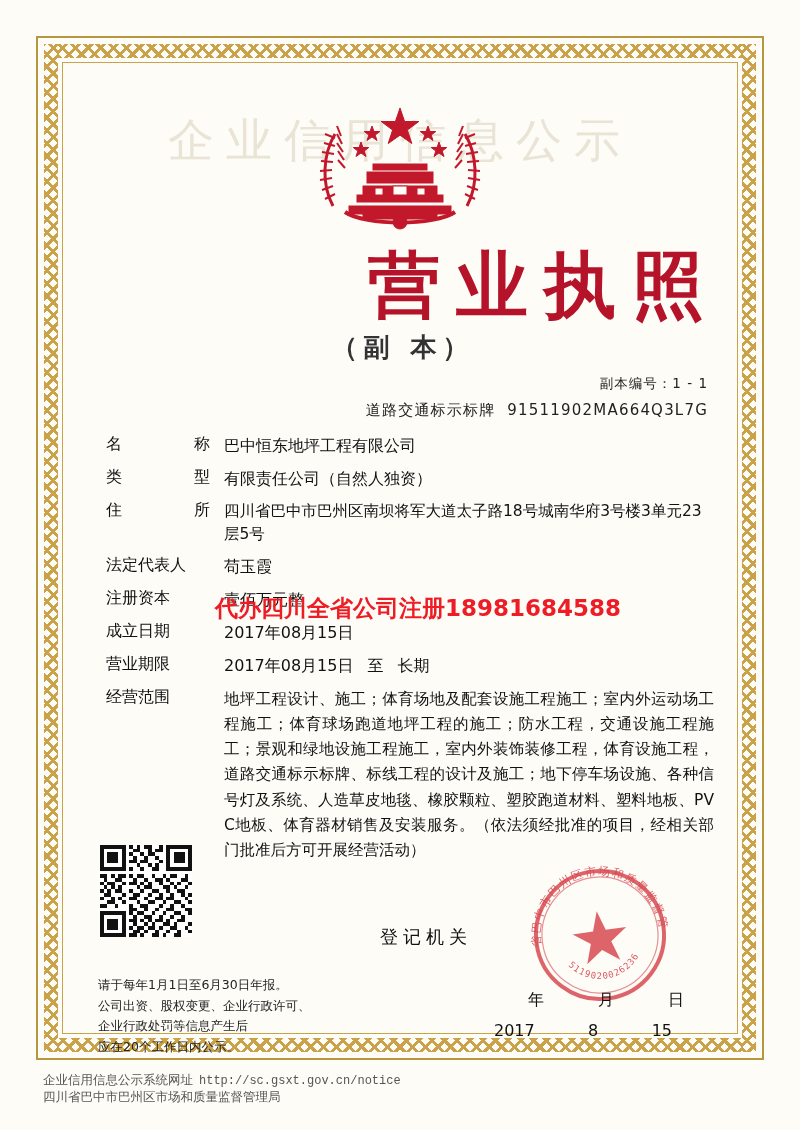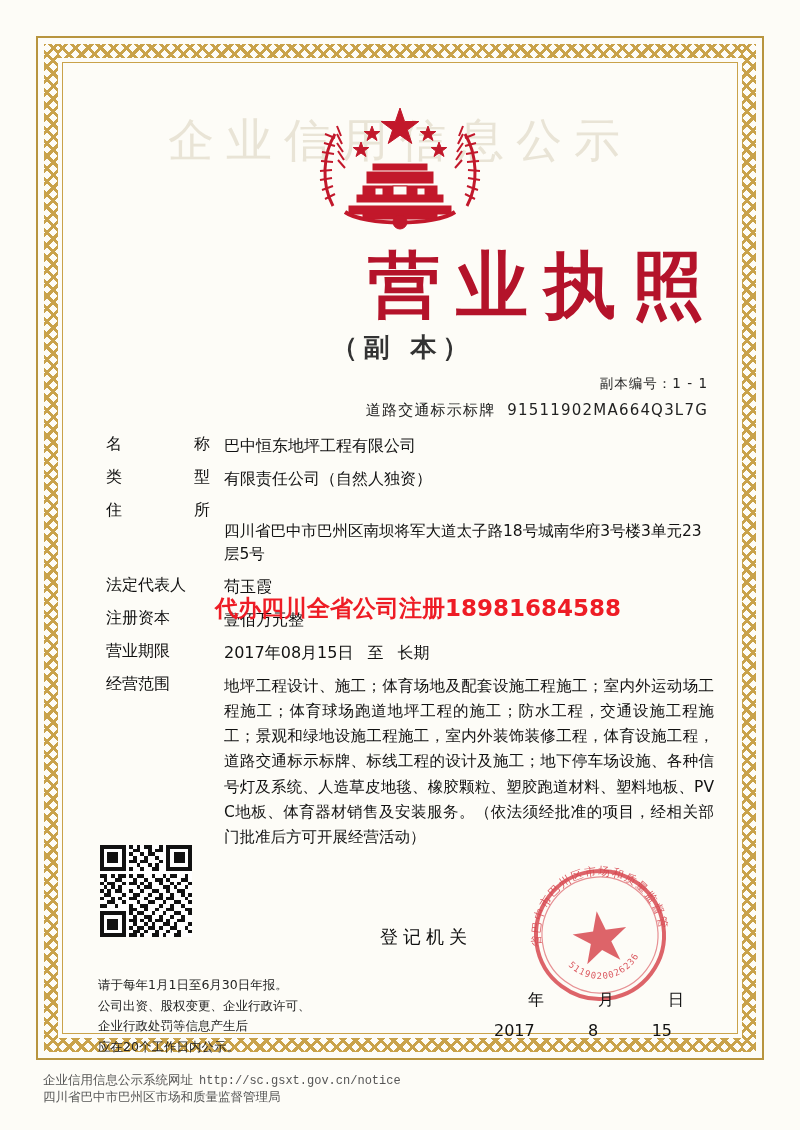--- a/index.html
+++ b/index.html
@@ -148,21 +148,21 @@
   }
   .label.spread span { display: inline-block; }
   .value {
     flex: 1;
     font-family: "DejaVu Sans", sans-serif;
     font-size: 16px;
     color: #111;
     line-height: 1.5;
     word-break: break-all;
   }
-  .value.small { font-size: 15.5px; margin-top: 20px; }
+  .value.small { font-size: 15.5px; }
   .value.scope {
     font-size: 15.5px;
     line-height: 1.62;
     text-align: justify;
   }
   .value.date-range span.sep { display: inline-block; padding: 0 14px; }
 
   
   .ad-overlay {
     position: absolute;
@@ -355,20 +355,24 @@
       <div class="row">
         <div class="label">法定代表人</div>
         <div class="value">苟玉霞</div>
       </div>
 
       <div class="row">
         <div class="label">注册资本</div>
         <div class="value">壹佰万元整</div>
       </div>
 
+      <div class="row">
+        <div class="label">成立日期</div>
+        <div class="value">2017年08月15日</div>
+      </div>
 
       <div class="row">
         <div class="label">营业期限</div>
         <div class="value date-range">
           <span>2017年08月15日</span><span class="sep">至</span><span>长期</span>
         </div>
       </div>
 
       <div class="row">
         <div class="label">经营范围</div>

